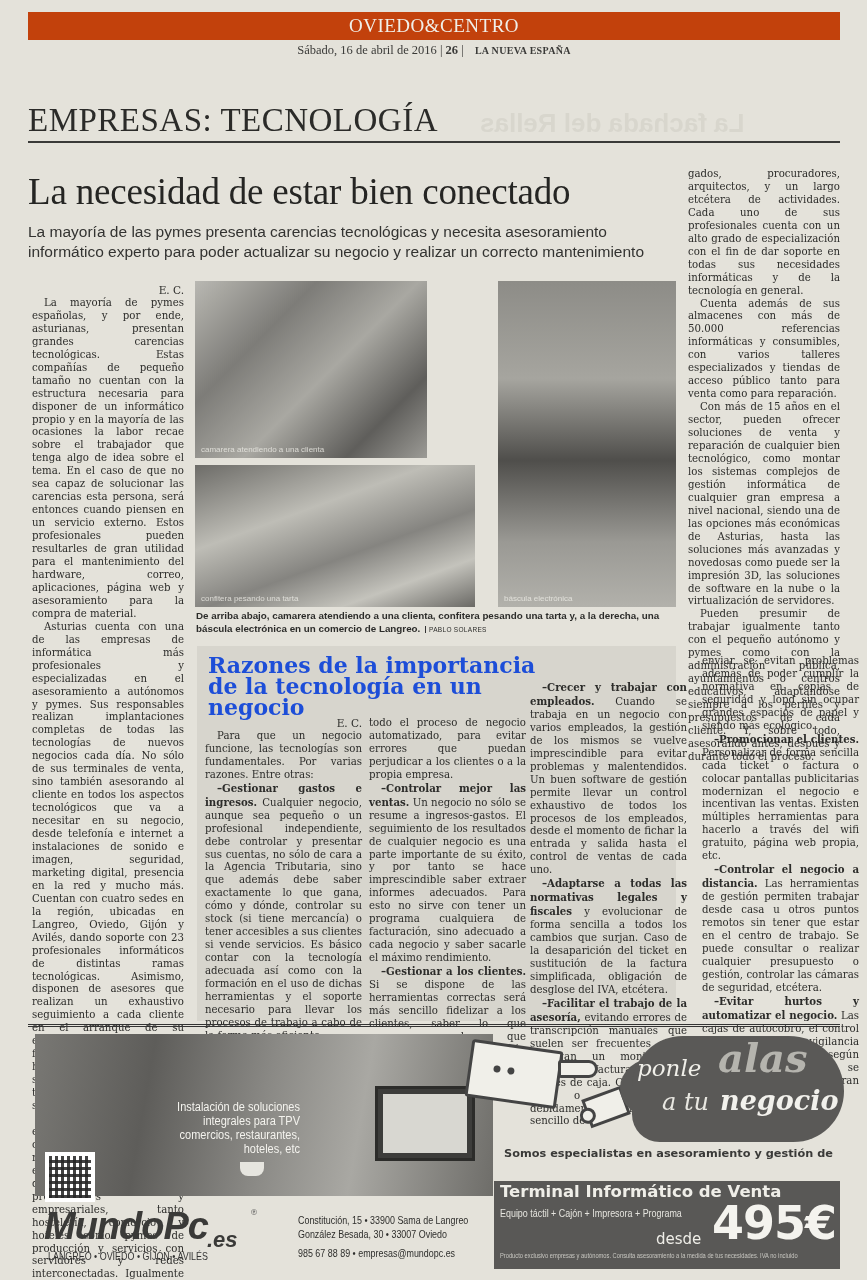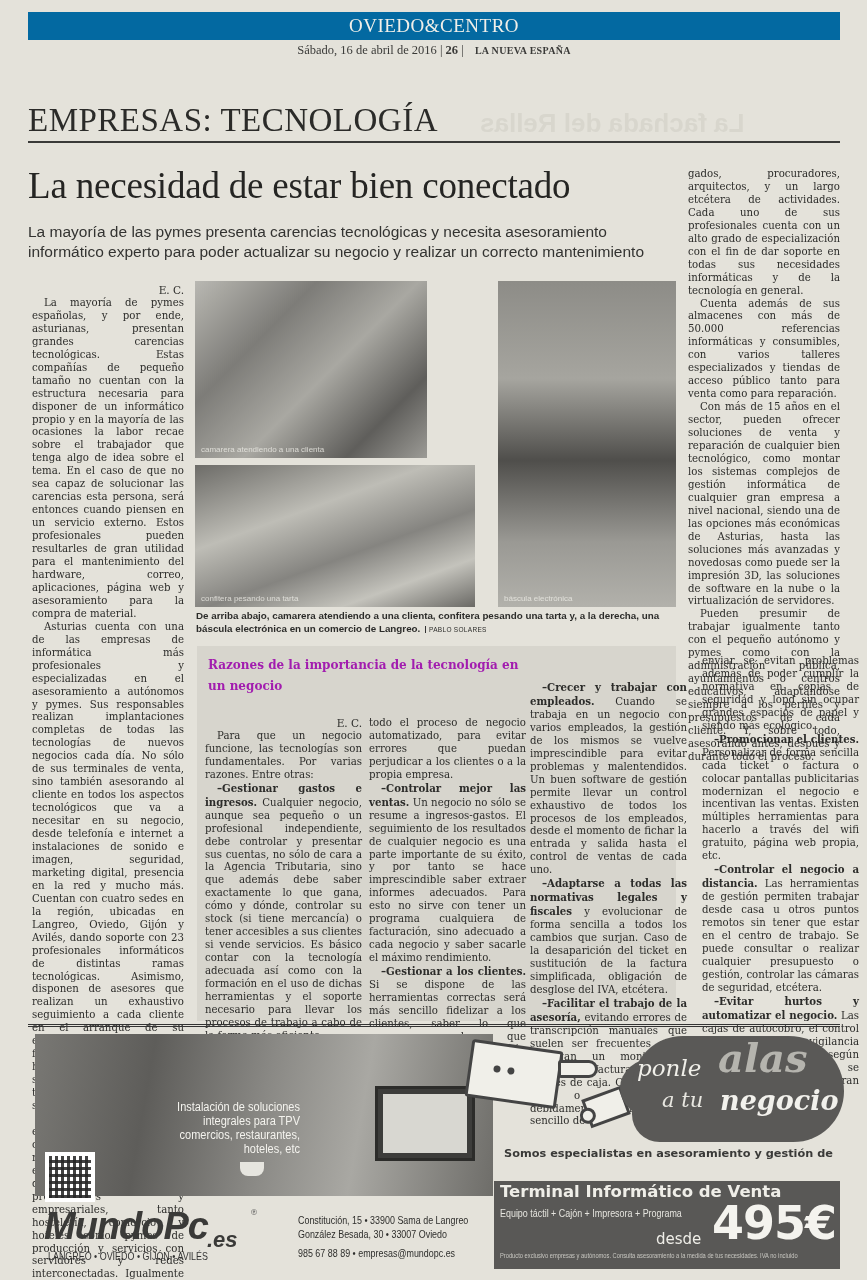--- a/index.html
+++ b/index.html
@@ -8,21 +8,21 @@
     background: #e4e2da;
     font-family: "DejaVu Serif", serif;
     color: #2a2a28;
     position: relative;
   }
   .abs { position: absolute; }
 
   
   .section-band {
     left: 28px; top: 12px; width: 812px; height: 28px;
-    background: #0369a1;
+    background: #c2410c;
     color: #f0efe9;
     text-align: center;
     font-family: "Liberation Serif", serif;
     font-size: 19px; line-height: 28px; letter-spacing: 0.5px;
   }
   .dateline {
     left: 28px; top: 43px; width: 812px; text-align: center;
     font-family: "Liberation Serif", serif; font-size: 12.5px; color: #3a3a38;
   }
   .dateline b { font-weight: bold; }
@@ -36,21 +36,21 @@
   .section-rule { left: 28px; top: 141px; width: 812px; height: 2px; background: #3a3a38; }
 
   .bleed {
     left: 480px; top: 108px;
     font-family: "Liberation Sans", sans-serif; font-weight: bold;
     font-size: 26px; color: #cfcdc4; transform: scaleX(-1);
     white-space: nowrap; opacity: 0.55;
   }
 
   .headline {
-    left: 28px; top: 164px;
+    left: 28px; top: 170px;
     font-family: "Liberation Serif", serif;
     font-size: 37px; color: #252523; letter-spacing: -0.2px;
   }
   .subhead {
     left: 28px; top: 222px; width: 650px;
     font-family: "Liberation Sans", sans-serif;
     font-size: 15.5px; line-height: 20px; color: #333331;
   }
 
   .body-col {
@@ -81,21 +81,21 @@
     font-family: "Liberation Sans", sans-serif; font-weight: bold;
     font-size: 9.8px; line-height: 12.5px; color: #2c2c2a;
   }
   .caption .credit { font-weight: normal; font-size: 6.5px; letter-spacing: 0.3px; border-left: 1px solid #333; padding-left: 3px; margin-left: 2px; }
 
   
   .box { left: 197px; top: 646px; width: 479px; height: 375px; background: #d7d5cd; }
   .box-title {
     left: 208px; top: 655px; width: 330px;
     font-family: "DejaVu Serif", serif; font-weight: bold;
-    font-size: 12px; line-height: 21px; color: #a21caf;
+    font-size: 22px; line-height: 21px; color: #1d4ed8;
   }
   .box-col { width: 157px; }
   .bc1 { left: 205px; top: 717px; }
   .bc2 { left: 369px; top: 667px; }
   .bc3 { left: 530px; top: 681px; }
   .bc4 { left: 702px; top: 655px; }
 
   .bottom-rule { left: 28px; top: 1024px; width: 812px; height: 3px; border-top: 1px solid #333; border-bottom: 1px solid #333; }
 
   
@@ -127,21 +127,21 @@
 
   .contact { left: 298px; top: 1213px; font-family: "Liberation Sans", sans-serif; font-size: 10.5px; line-height: 14px; color: #2e2e2c; transform: scaleX(0.85); transform-origin: left; white-space: nowrap; }
   .contact .line3 { margin-top: 5px; }
   .bubble {
     left: 632px; top: 1036px; width: 212px; height: 106px;
     background: #5a5957; border-radius: 55px 60px 55px 30px;
   }
   .bubble-small { left: 620px; top: 1058px; width: 70px; height: 60px; background: #5a5957; border-radius: 50%; }
   .ponle { left: 637px; top: 1055px; font-family: "DejaVu Serif", serif; font-style: italic; font-size: 23px; color: #f0efe9; }
   .alas { left: 718px; top: 1034px; font-family: "DejaVu Serif", serif; font-style: italic; font-weight: bold; font-size: 40px; color: #b5b4ae; }
-  .atu { left: 662px; top: 1088px; font-family: "DejaVu Serif", serif; font-style: italic; font-size: 21px; color: #e8e7e1; }
+  .atu { left: 662px; top: 1088px; font-family: "DejaVu Serif", serif; font-style: italic; font-size: 24px; color: #e8e7e1; }
   .negocio { left: 720px; top: 1085px; font-family: "DejaVu Serif", serif; font-style: italic; font-weight: bold; font-size: 27px; color: #f2f1ec; }
 
   .laptop { left: 468px; top: 1045px; width: 92px; height: 58px; border: 3px solid #444; background: #f0efe9; border-radius: 3px; transform: rotate(8deg); }
   .laptop .eye { position: absolute; top: 20px; width: 7px; height: 7px; border-radius: 50%; background: #444; }
   .wing { left: 558px; top: 1060px; width: 40px; height: 18px; border: 3px solid #444; border-radius: 4px 12px 12px 4px; background: #f0efe9; }
   .camera { left: 585px; top: 1092px; width: 42px; height: 30px; border: 3px solid #444; background: #f0efe9; transform: rotate(-20deg); }
   .camera .lens { position: absolute; left: -10px; top: 6px; width: 16px; height: 16px; border: 3px solid #444; border-radius: 50%; background: #f0efe9; }
 
   .spec-line {
     left: 497px; top: 1146px; width: 343px; text-align: center;

